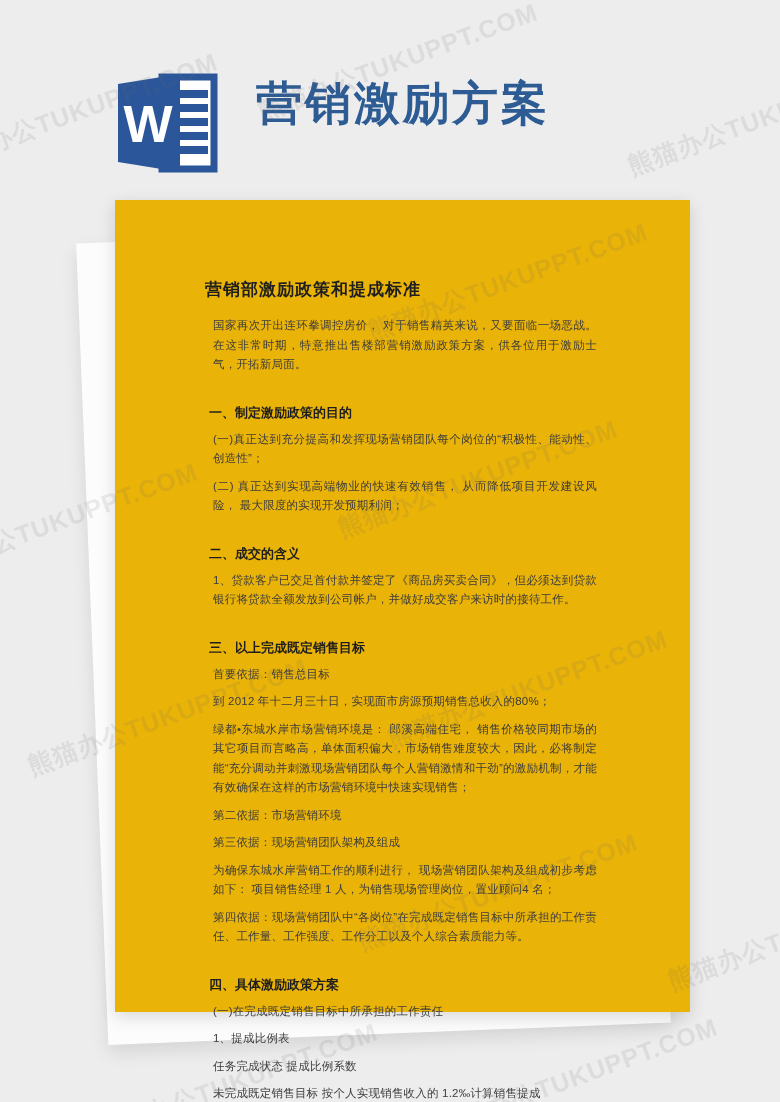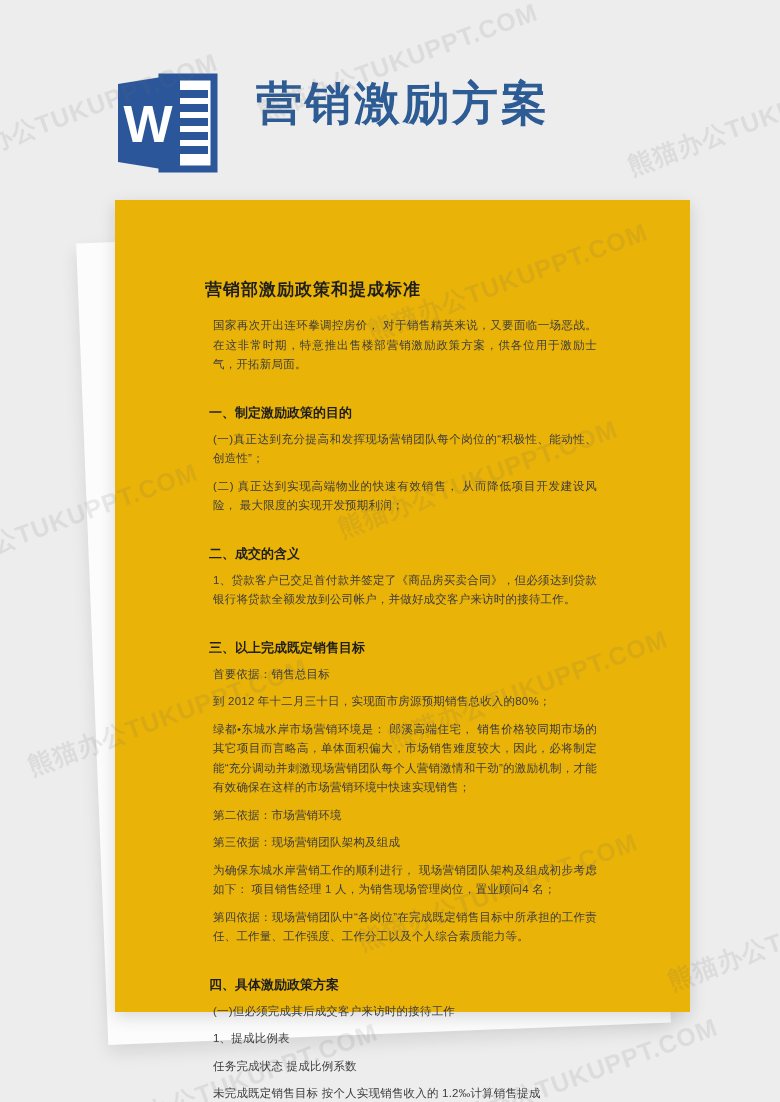--- a/index.html
+++ b/index.html
@@ -112,21 +112,21 @@
       <p>到 2012 年十二月三十日，实现面市房源预期销售总收入的80%；</p>
       <p>绿都•东城水岸市场营销环境是： 郎溪高端住宅， 销售价格较同期市场的其它项目而言略高，单体面积偏大，市场销售难度较大，因此，必将制定能“充分调动并刺激现场营销团队每个人营销激情和干劲”的激励机制，才能有效确保在这样的市场营销环境中快速实现销售；</p>
       <p>第二依据：市场营销环境</p>
       <p>第三依据：现场营销团队架构及组成</p>
       <p>为确保东城水岸营销工作的顺利进行， 现场营销团队架构及组成初步考虑如下： 项目销售经理 1 人，为销售现场管理岗位，置业顾问4 名；</p>
       <p>第四依据：现场营销团队中“各岗位”在完成既定销售目标中所承担的工作责任、工作量、工作强度、工作分工以及个人综合素质能力等。</p>
     </div>
 
     <div class="doc-section">
       <h3>四、具体激励政策方案</h3>
-      <p>(一)但必须完成其后成交客户来访时的接待工作</p>
+      <p>(一)在完成既定销售目标中所承担的工作责任</p>
       <p>1、提成比例表</p>
       <p>任务完成状态 提成比例系数</p>
       <p>未完成既定销售目标 按个人实现销售收入的 1.2‰计算销售提成</p>
       <p>完成既定销售目标 按个人实现销售收入的 1.4‰计算销售提成</p>
       <p>150%以上完成既定销售目标 按个人实现销售收入的 1.6‰计算销售提成</p>
       <p>注：考核时效以自然月为时间单位，发放时间为次月 10 日。</p>
     </div>
 
   </div>
 </div>

